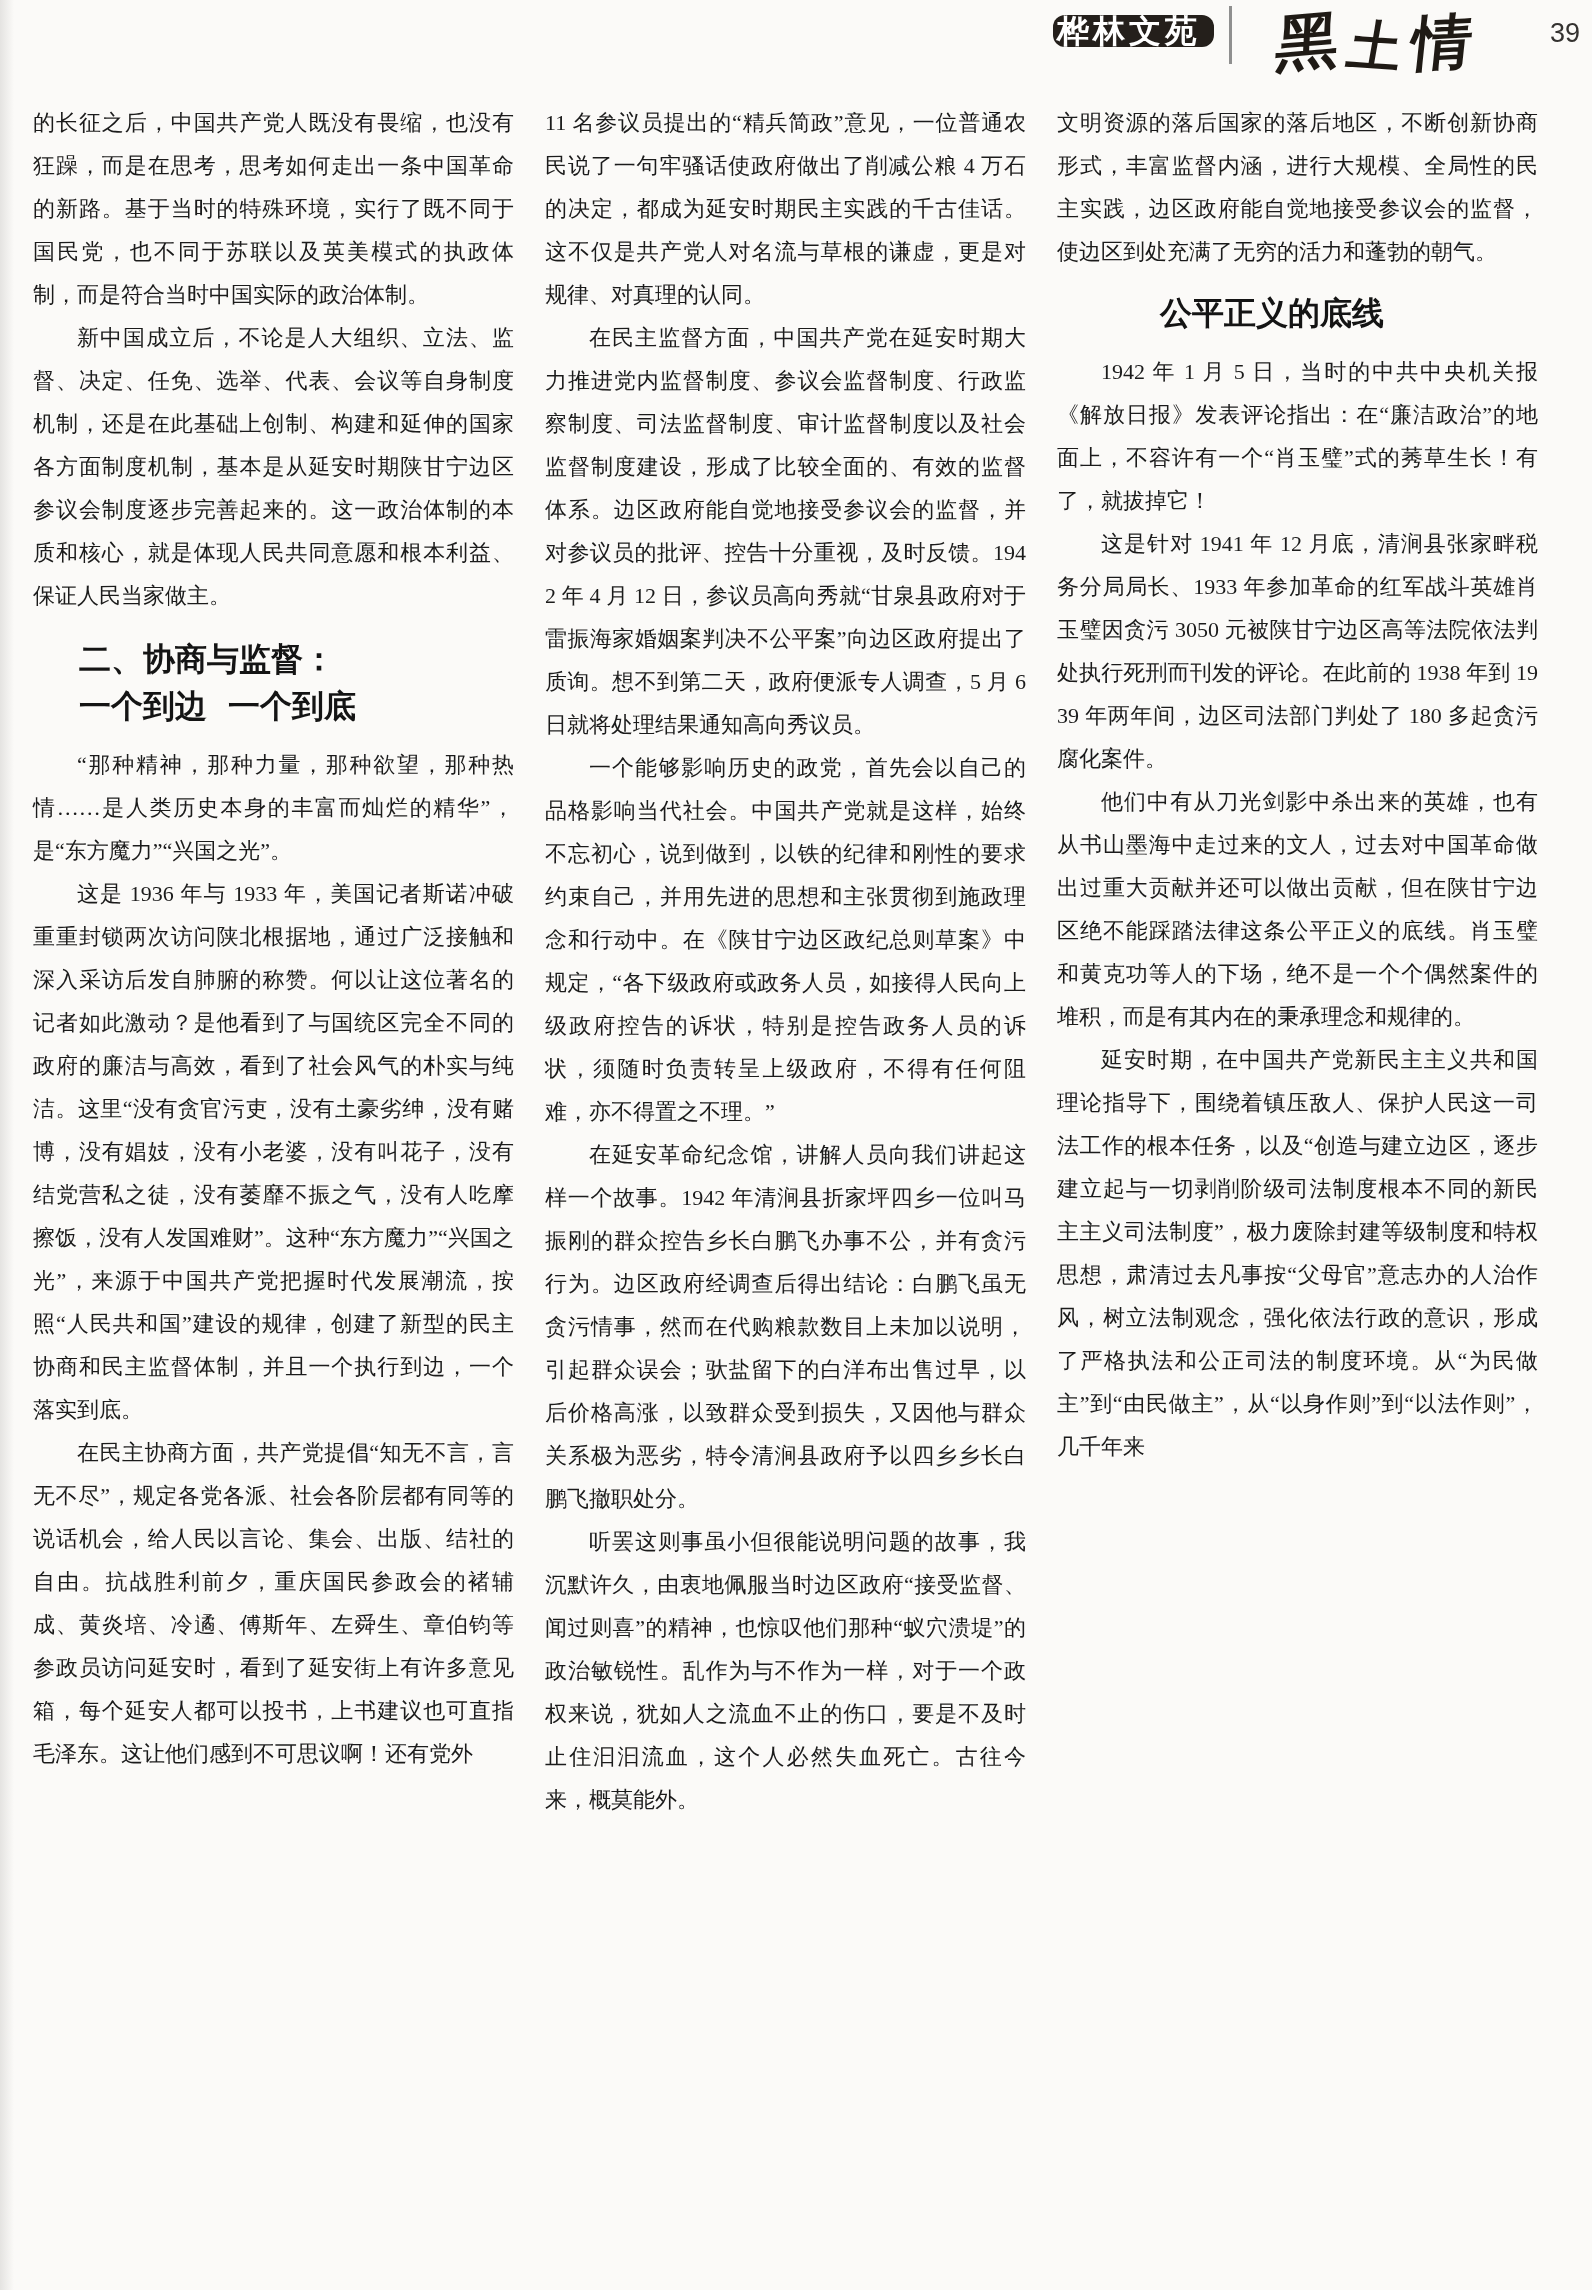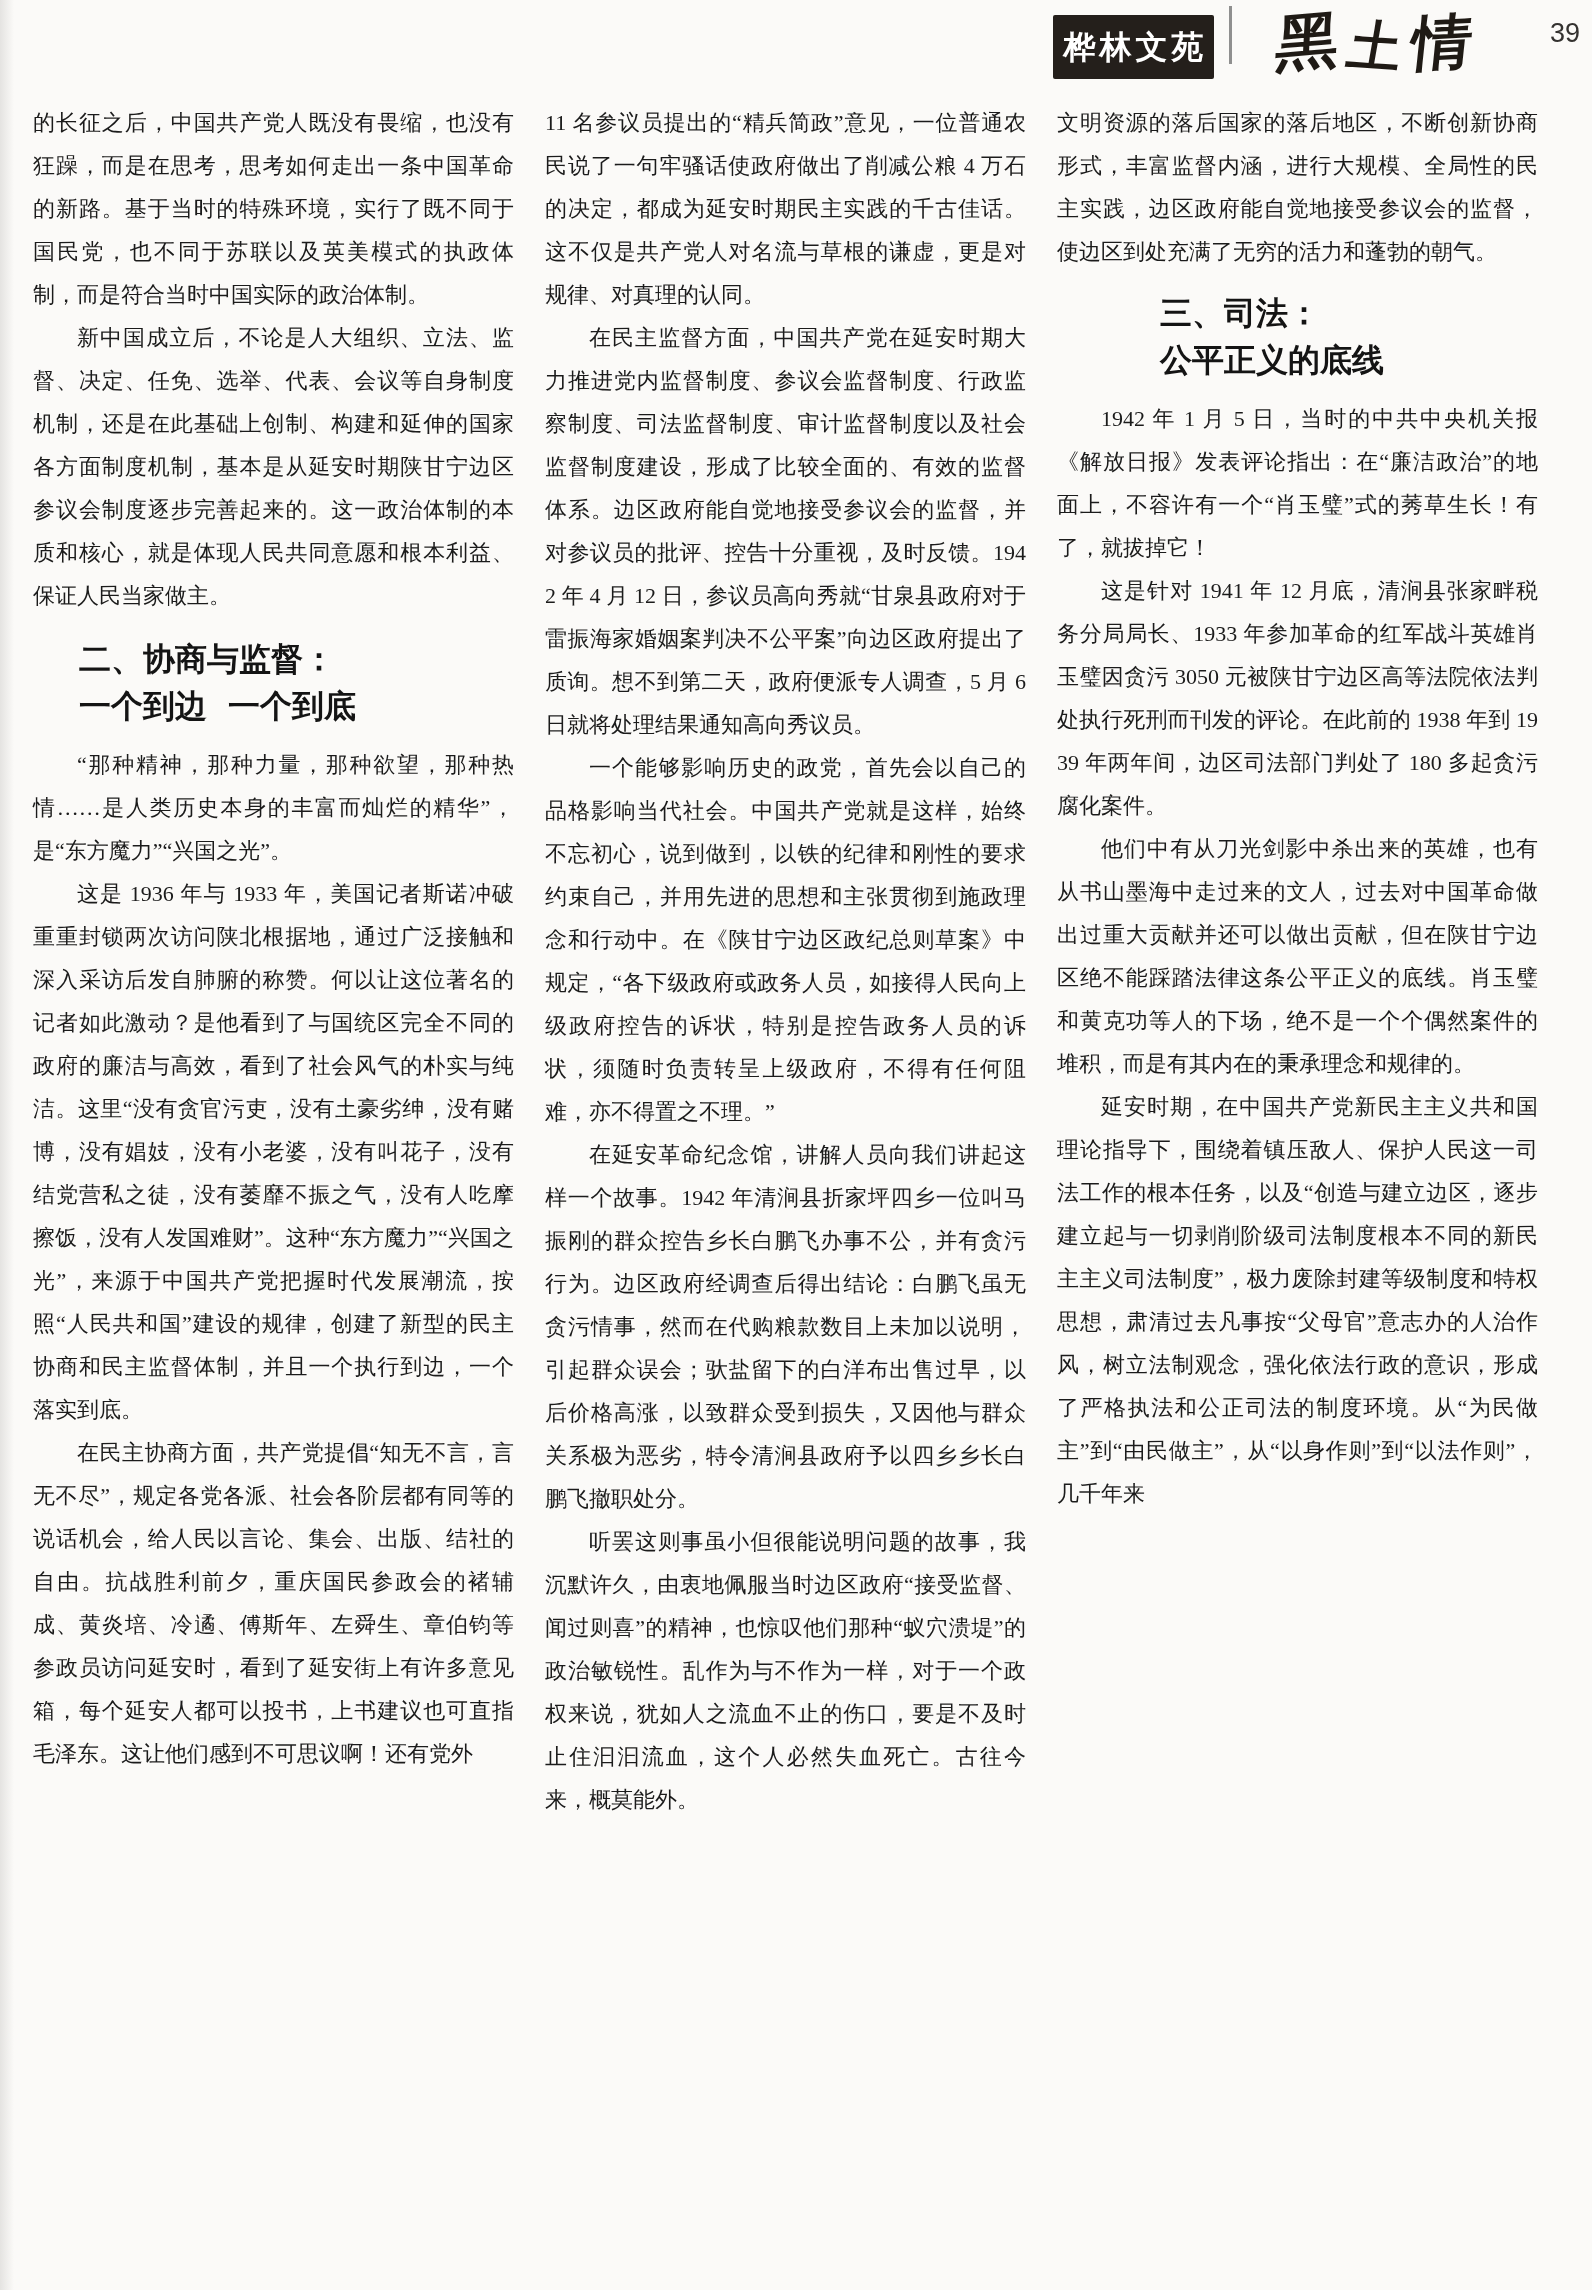--- a/index.html
+++ b/index.html
@@ -23,24 +23,24 @@
   .page{position:absolute;inset:0;}
   .page::before{
     content:"";position:absolute;left:0;top:0;width:14px;height:100%;
     background:linear-gradient(90deg,rgba(110,108,104,.16),rgba(110,108,104,0));
     pointer-events:none;
   }
 
   
   .header{position:absolute;left:0;top:0;width:100%;height:90px;}
   .section-box{
-    position:absolute;left:1053px;top:15px;width:161px;height:64px;
+    position:absolute;left:1053px;top:15px;width:161px;height:32px;
     background:var(--section-box-bg);
-    display:flex;align-items:center;justify-content:center;
-    border-radius:2px;
+    display:flex;align-items:center;
+    border-radius:12px;
   }
   .section-box span{
     font-family:"Liberation Sans","DejaVu Sans",sans-serif;
     font-weight:700;font-size:32px;color:var(--section-box-text);
     letter-spacing:4px;line-height:1;padding-left:4px;
   }
   .header-divider{
     position:absolute;left:1229px;top:6px;width:3px;height:58px;
     background:var(--divider-color);
   }
@@ -113,21 +113,20 @@
       <div class="column col-2">
         <p class="para cont">11 名参议员提出的“精兵简政”意见，一位普通农民说了一句牢骚话使政府做出了削减公粮 4 万石的决定，都成为延安时期民主实践的千古佳话。这不仅是共产党人对名流与草根的谦虚，更是对规律、对真理的认同。</p>
         <p class="para">在民主监督方面，中国共产党在延安时期大力推进党内监督制度、参议会监督制度、行政监察制度、司法监督制度、审计监督制度以及社会监督制度建设，形成了比较全面的、有效的监督体系。边区政府能自觉地接受参议会的监督，并对参议员的批评、控告十分重视，及时反馈。1942 年 4 月 12 日，参议员高向秀就“甘泉县政府对于雷振海家婚姻案判决不公平案”向边区政府提出了质询。想不到第二天，政府便派专人调查，5 月 6 日就将处理结果通知高向秀议员。</p>
         <p class="para">一个能够影响历史的政党，首先会以自己的品格影响当代社会。中国共产党就是这样，始终不忘初心，说到做到，以铁的纪律和刚性的要求约束自己，并用先进的思想和主张贯彻到施政理念和行动中。在《陕甘宁边区政纪总则草案》中规定，“各下级政府或政务人员，如接得人民向上级政府控告的诉状，特别是控告政务人员的诉状，须随时负责转呈上级政府，不得有任何阻难，亦不得置之不理。”</p>
         <p class="para">在延安革命纪念馆，讲解人员向我们讲起这样一个故事。1942 年清涧县折家坪四乡一位叫马振刚的群众控告乡长白鹏飞办事不公，并有贪污行为。边区政府经调查后得出结论：白鹏飞虽无贪污情事，然而在代购粮款数目上未加以说明，引起群众误会；驮盐留下的白洋布出售过早，以后价格高涨，以致群众受到损失，又因他与群众关系极为恶劣，特令清涧县政府予以四乡乡长白鹏飞撤职处分。</p>
         <p class="para">听罢这则事虽小但很能说明问题的故事，我沉默许久，由衷地佩服当时边区政府“接受监督、闻过则喜”的精神，也惊叹他们那种“蚁穴溃堤”的政治敏锐性。乱作为与不作为一样，对于一个政权来说，犹如人之流血不止的伤口，要是不及时止住汩汩流血，这个人必然失血死亡。古往今来，概莫能外。</p>
       </div>
       <div class="column col-3">
         <p class="para cont">文明资源的落后国家的落后地区，不断创新协商形式，丰富监督内涵，进行大规模、全局性的民主实践，边区政府能自觉地接受参议会的监督，使边区到处充满了无穷的活力和蓬勃的朝气。</p>
         <h3 class="sec-head">
-          <div class="sec-line">三、司法：</div>
           <div class="sec-line">公平正义的底线</div>
         </h3>
         <p class="para">1942 年 1 月 5 日，当时的中共中央机关报《解放日报》发表评论指出：在“廉洁政治”的地面上，不容许有一个“肖玉璧”式的莠草生长！有了，就拔掉它！</p>
         <p class="para">这是针对 1941 年 12 月底，清涧县张家畔税务分局局长、1933 年参加革命的红军战斗英雄肖玉璧因贪污 3050 元被陕甘宁边区高等法院依法判处执行死刑而刊发的评论。在此前的 1938 年到 1939 年两年间，边区司法部门判处了 180 多起贪污腐化案件。</p>
         <p class="para">他们中有从刀光剑影中杀出来的英雄，也有从书山墨海中走过来的文人，过去对中国革命做出过重大贡献并还可以做出贡献，但在陕甘宁边区绝不能踩踏法律这条公平正义的底线。肖玉璧和黄克功等人的下场，绝不是一个个偶然案件的堆积，而是有其内在的秉承理念和规律的。</p>
         <p class="para">延安时期，在中国共产党新民主主义共和国理论指导下，围绕着镇压敌人、保护人民这一司法工作的根本任务，以及“创造与建立边区，逐步建立起与一切剥削阶级司法制度根本不同的新民主主义司法制度”，极力废除封建等级制度和特权思想，肃清过去凡事按“父母官”意志办的人治作风，树立法制观念，强化依法行政的意识，形成了严格执法和公正司法的制度环境。从“为民做主”到“由民做主”，从“以身作则”到“以法作则”，几千年来</p>
       </div>
     </main>
 
 </div>

